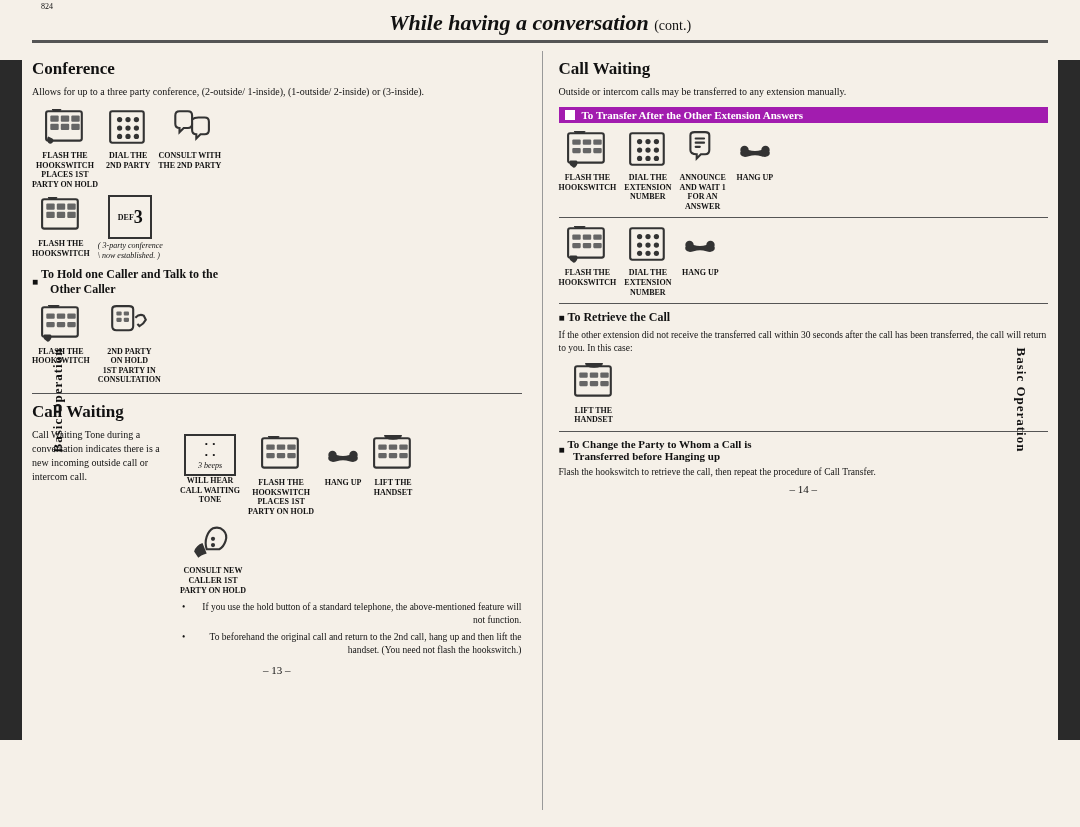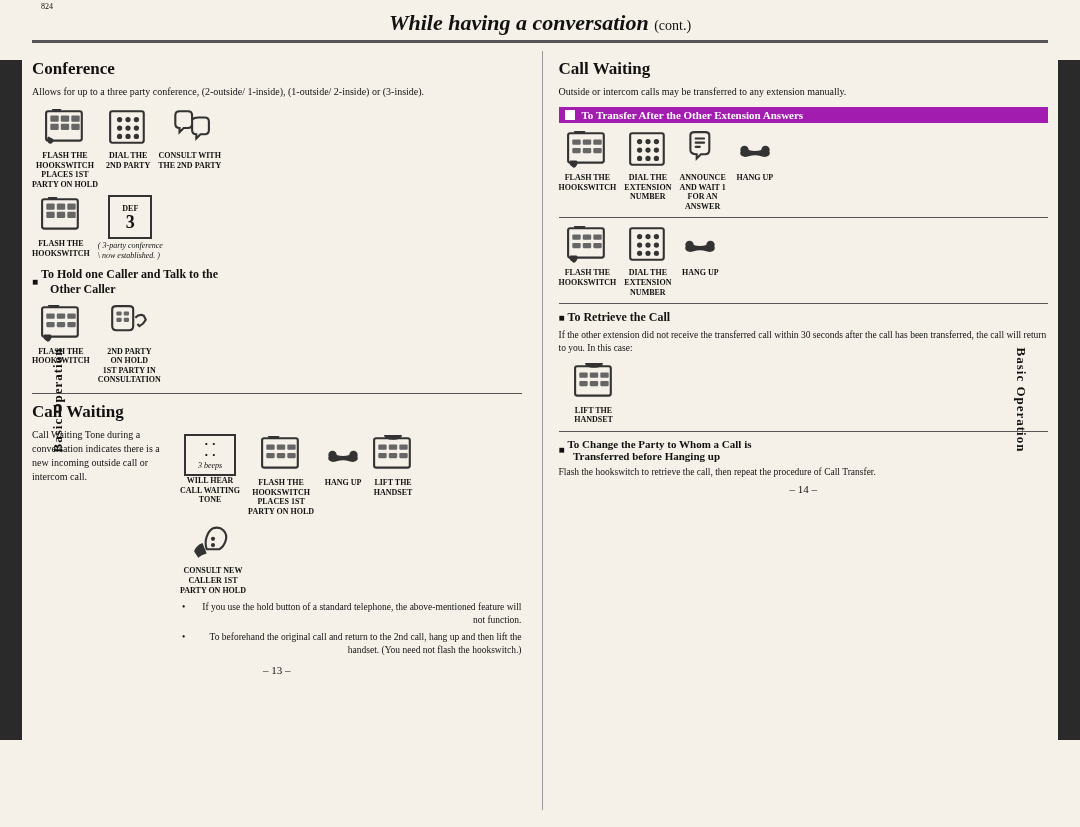--- a/index.html
+++ b/index.html
@@ -195,21 +195,21 @@
       border-top: 1px solid #555;
       margin: 6px 0;
     }
 
     
     .def-box {
       border: 2px solid #333;
       width: 44px;
       height: 44px;
       display: flex;
-      flex-direction: column;
+      flex-direction: row;
       align-items: center;
       justify-content: center;
       font-size: 9px;
       font-weight: bold;
       margin: 0 auto;
     }
     .def-box .def-num {
       font-size: 18px;
       font-weight: bold;
       line-height: 1;

